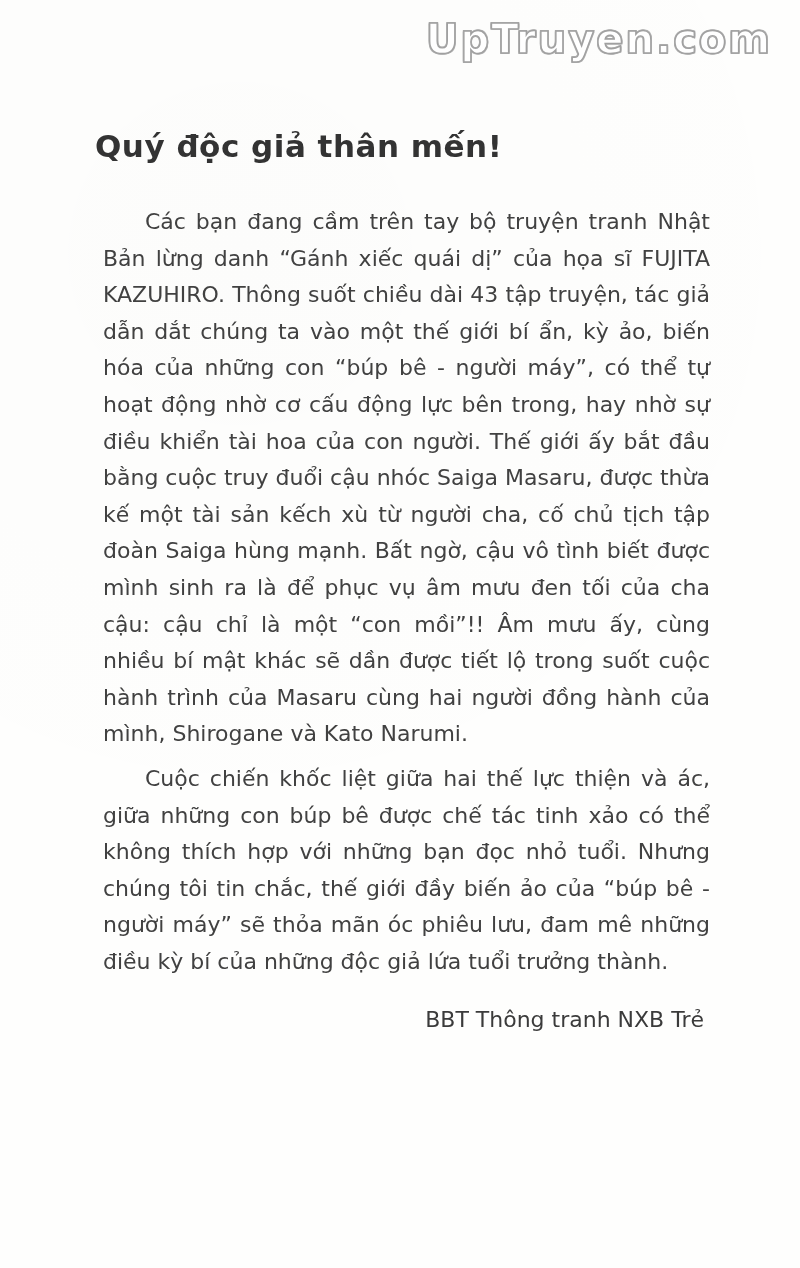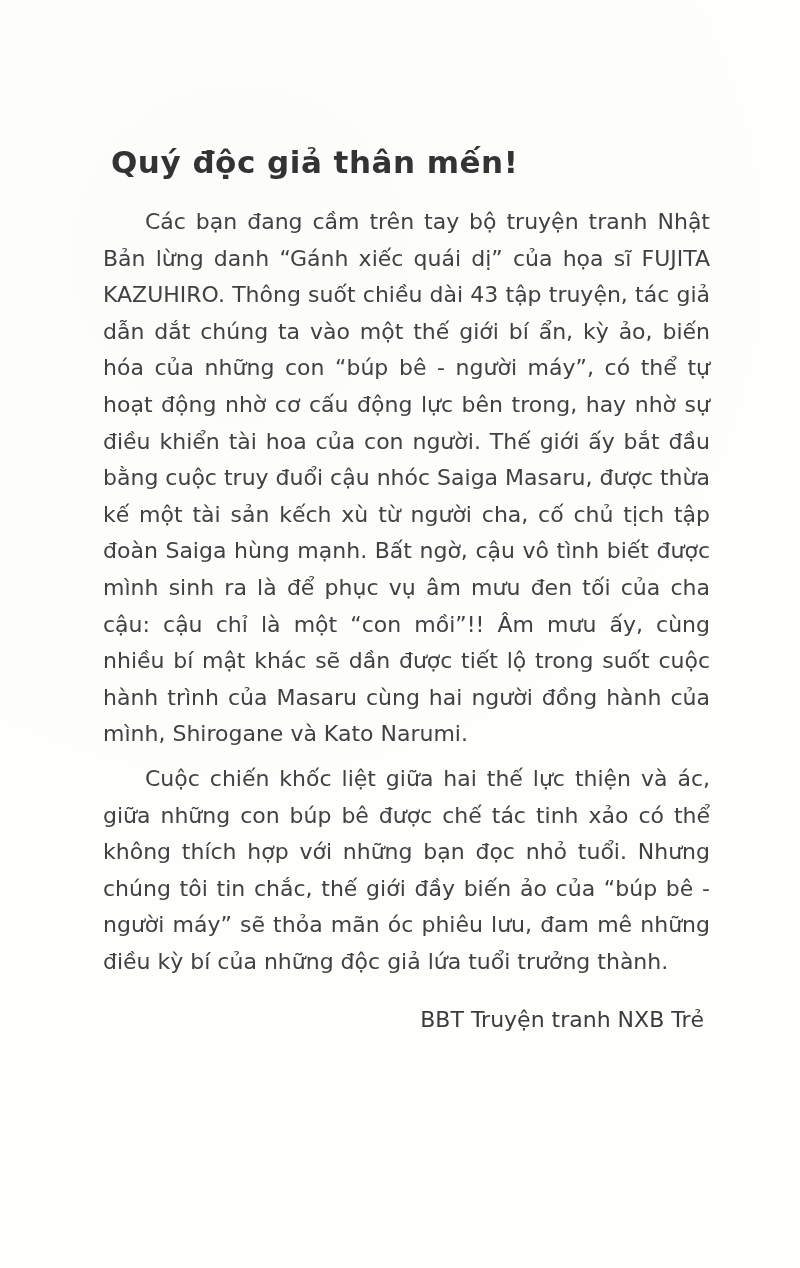--- a/index.html
+++ b/index.html
@@ -33,21 +33,21 @@
     -webkit-text-stroke: 1.4px #a0a0a0;
     text-shadow:
       1px 0 #b5b5b5, -1px 0 #b5b5b5, 0 1px #b5b5b5, 0 -1px #b5b5b5,
       1px 1px #b5b5b5, -1px -1px #b5b5b5, 1px -1px #b5b5b5, -1px 1px #b5b5b5;
     white-space: nowrap;
   }
   .page-title {
     position: absolute;
     left: 95px;
     top: 128px;
-    margin: 16px;
+    margin: 0;
     font-size: 31px;
     font-weight: 600;
     color: #333333;
     letter-spacing: 0.5px;
   }
   .letter-body {
     position: absolute;
     left: 95px;
     top: 196px;
     width: 623px;
@@ -67,22 +67,23 @@
     padding-right: 6px;
     font-size: 22px;
     color: #3b3b3b;
   }
 </style>
 </head>
 <body>
 
 <div class="page">
 
+  <div class="watermark">UpTruyen.com</div>
 
   <h1 class="page-title">Quý độc giả thân mến!</h1>
 
   <div class="letter-body">
     <p>Các bạn đang cầm trên tay bộ truyện tranh Nhật Bản lừng danh “Gánh xiếc quái dị” của họa sĩ FUJITA KAZUHIRO. Thông suốt chiều dài 43 tập truyện, tác giả dẫn dắt chúng ta vào một thế giới bí ẩn, kỳ ảo, biến hóa của những con “búp bê - người máy”, có thể tự hoạt động nhờ cơ cấu động lực bên trong, hay nhờ sự điều khiển tài hoa của con người. Thế giới ấy bắt đầu bằng cuộc truy đuổi cậu nhóc Saiga Masaru, được thừa kế một tài sản kếch xù từ người cha, cố chủ tịch tập đoàn Saiga hùng mạnh. Bất ngờ, cậu vô tình biết được mình sinh ra là để phục vụ âm mưu đen tối của cha cậu: cậu chỉ là một “con mồi”!! Âm mưu ấy, cùng nhiều bí mật khác sẽ dần được tiết lộ trong suốt cuộc hành trình của Masaru cùng hai người đồng hành của mình, Shirogane và Kato Narumi.</p>
     <p>Cuộc chiến khốc liệt giữa hai thế lực thiện và ác, giữa những con búp bê được chế tác tinh xảo có thể không thích hợp với những bạn đọc nhỏ tuổi. Nhưng chúng tôi tin chắc, thế giới đầy biến ảo của “búp bê - người máy” sẽ thỏa mãn óc phiêu lưu, đam mê những điều kỳ bí của những độc giả lứa tuổi trưởng thành.</p>
-    <p class="signature">BBT Truyện tranh NXB Trẻ</p>
+    <p class="signature">BBT Thông tranh NXB Trẻ</p>
   </div>
 
 </div>
 
 </body></html>

